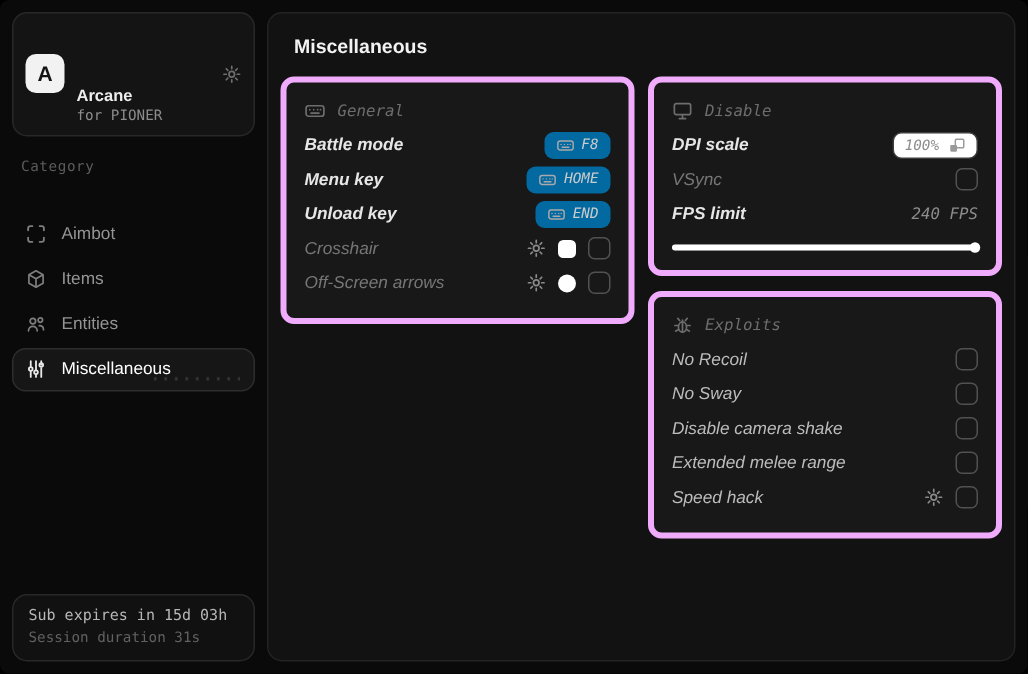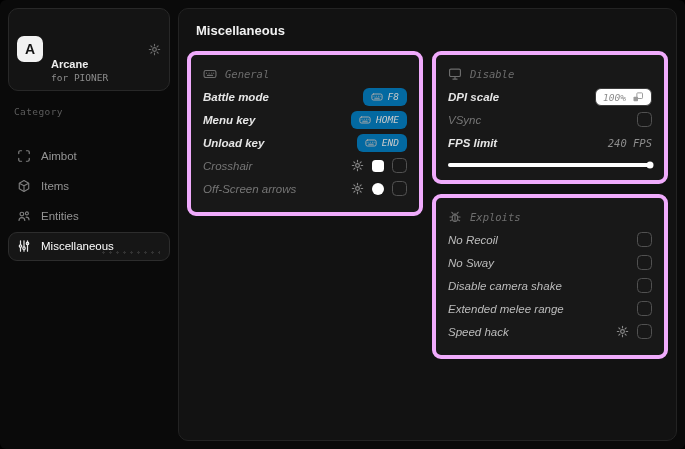--- a/index.html
+++ b/index.html
@@ -217,20 +217,24 @@
       <span class="nv-icon">
           <svg width="14" height="14">
             <use href="#i-sliders"></use>
           </svg>
         </span>
       <span>Miscellaneous</span>
     </div>
 
     <div class="sidebar-spacer"></div>
 
+    <div class="footer-card">
+      <div class="footer-line1">Sub expires in 15d 03h</div>
+      <div class="footer-line2">Session duration 31s</div>
+    </div>
   </div>
 
   <div class="main">
     <div class="main-title">Miscellaneous</div>
 
     <div class="columns">
 
       <div class="col">
         <div class="panel">
           <div class="panel-header">

